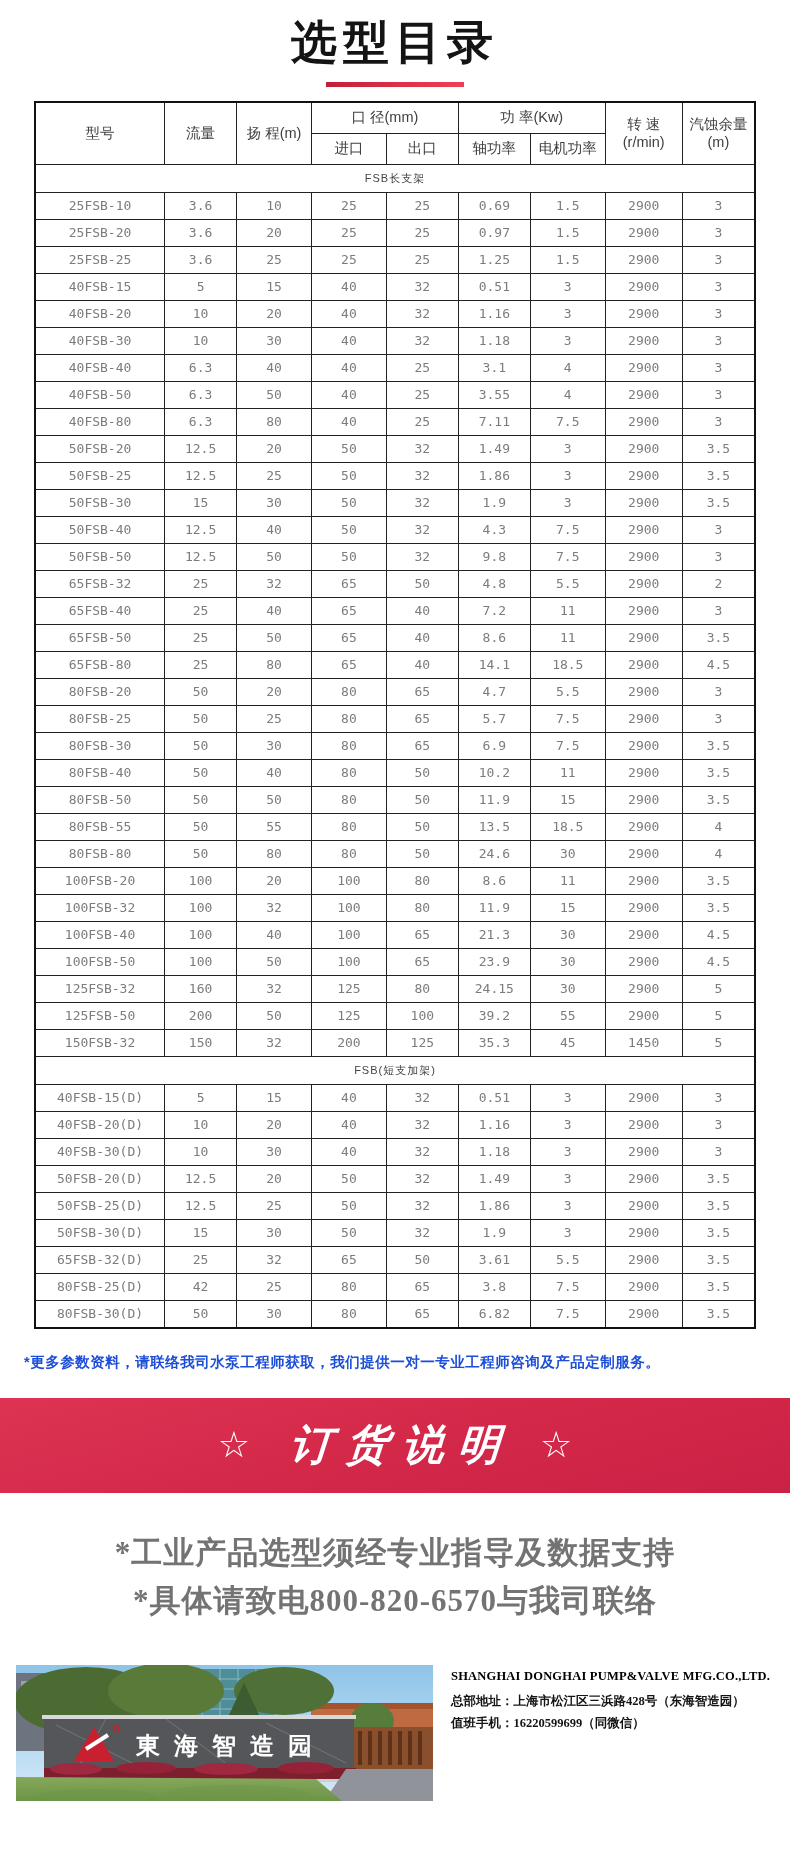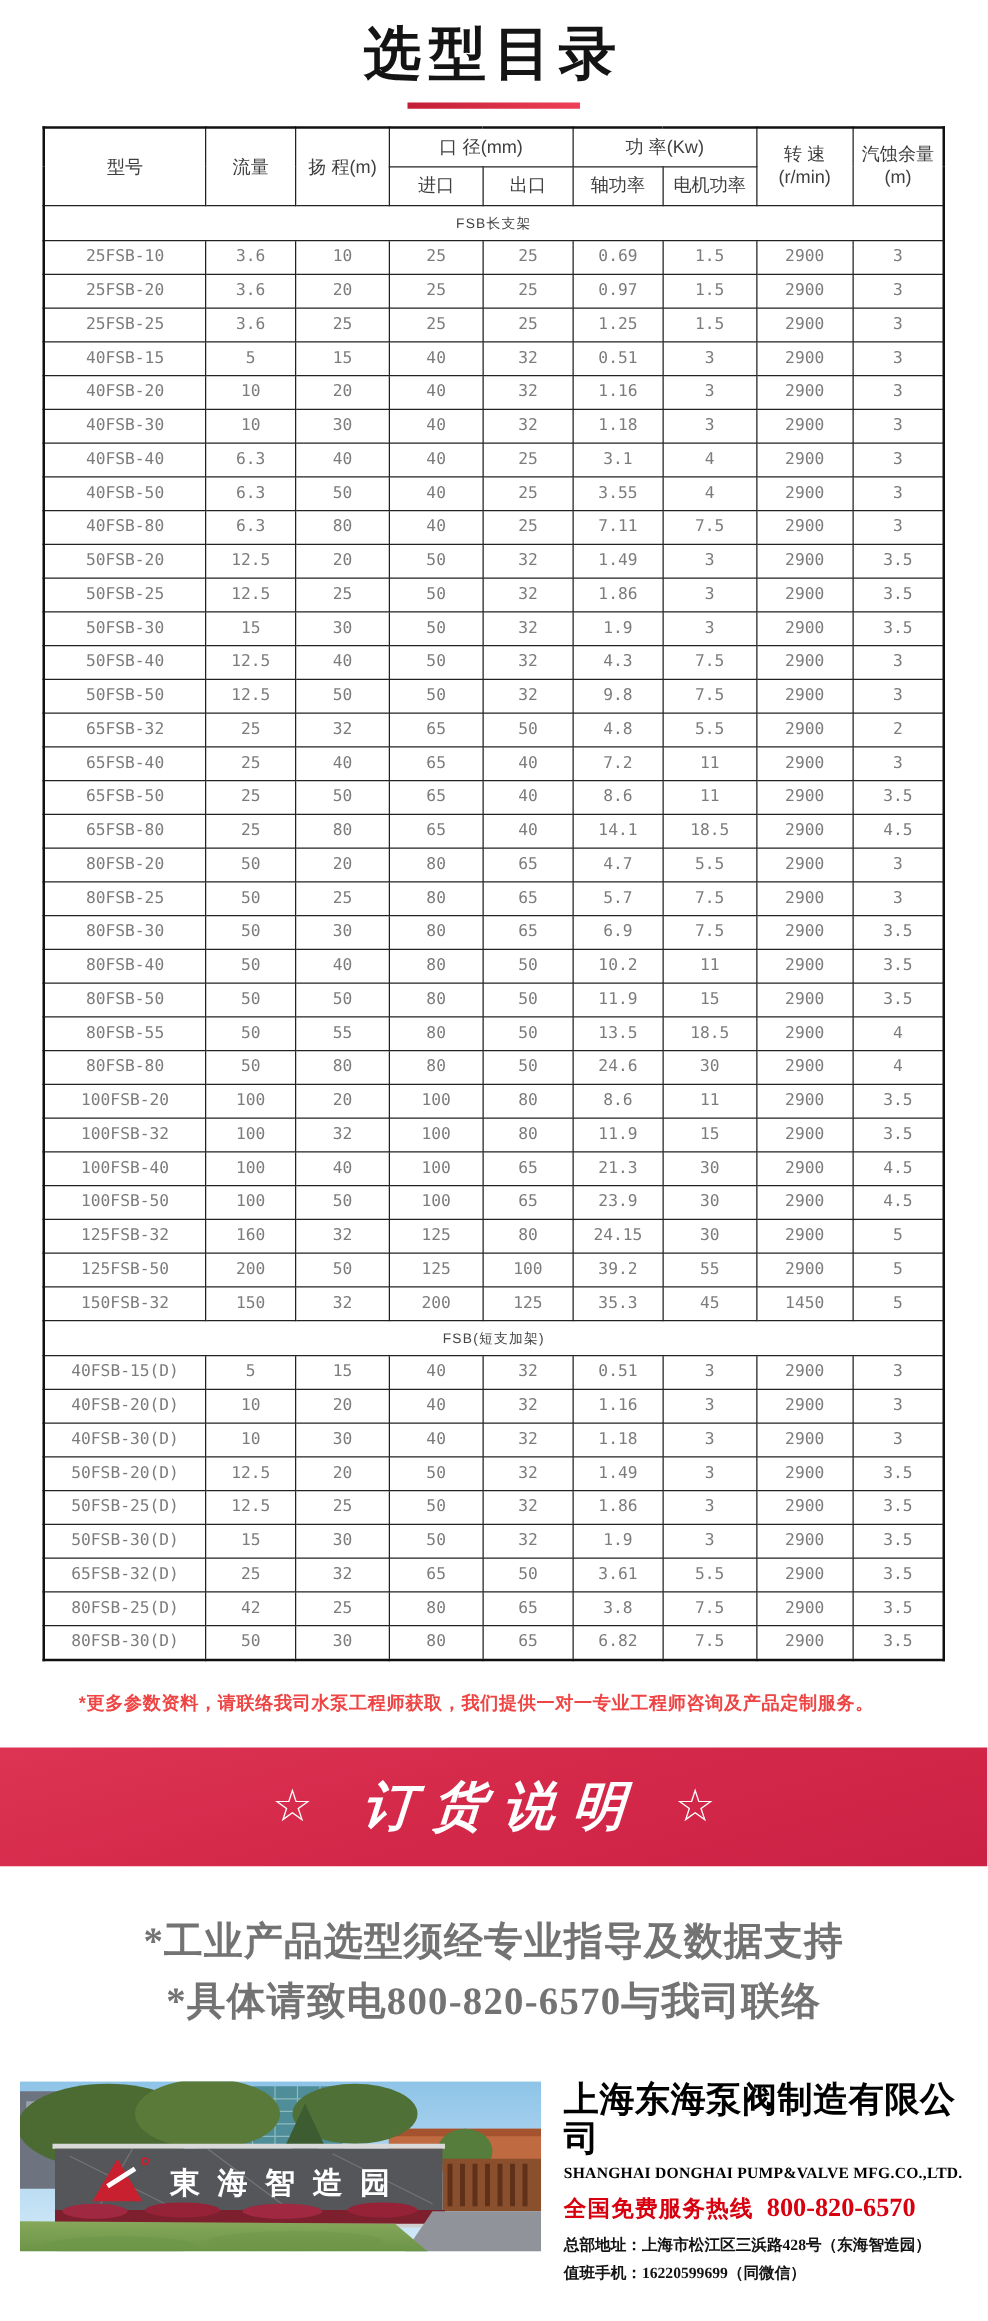--- a/index.html
+++ b/index.html
@@ -36,21 +36,21 @@
     font-family:"DejaVu Sans Mono","Liberation Mono",monospace;
   }
   table.spec tr.section-row td{
     height:27px;font-size:11px;color:#444;letter-spacing:1px;
     font-family:Liberation Sans, sans-serif;
     margin-left:14px;
   }
   .hdr-2line div{line-height:1.25;}
   
   .footnote{
-    margin:24px 63px 0;font-size:14.5px;font-weight:bold;color:#ef4444;
+    margin:24px 24px 0;font-size:14.5px;font-weight:bold;color:#1d4ed8;
     letter-spacing:0.5px;
   }
   
   .order-banner{
     margin-top:26px;height:95px;width:100%;
     background:linear-gradient(165deg,#dd3453 0%,#d5294a 45%,#cb2144 100%);
     display:flex;align-items:center;justify-content:center;gap:26px;
   }
   .order-banner .star{color:#fff;font-size:36px;line-height:1;}
   .order-banner .banner-text{
@@ -694,24 +694,19 @@
       </g>
 
       <polygon points="330,104 417,104 417,148 300,148" fill="#90949a"></polygon>
       <path d="M0 112 L300 114 L340 148 L0 148 Z" fill="url(#lawn)"></path>
       <ellipse cx="80" cy="132" rx="60" ry="8" fill="#6d9647" opacity="0.6"></ellipse>
       <ellipse cx="220" cy="128" rx="70" ry="8" fill="#6d9647" opacity="0.5"></ellipse>
     </svg>
   </div>
 
   <div class="company-col">
-    <div class="company-cn">上海东海泵阀制造有限公司</div>
     <div class="company-en">SHANGHAI DONGHAI PUMP&amp;VALVE MFG.CO.,LTD.</div>
-    <div class="hotline">
-      <span class="hl-label">全国免费服务热线</span>
-      <span class="hl-number">800-820-6570</span>
-    </div>
     <div class="contact-list">
         <div class="contact-line">总部地址：上海市松江区三浜路428号（东海智造园）</div>
         <div class="contact-line">值班手机：16220599699（同微信）</div>
       </div>
   </div>
 </div>
 
 </body></html>

